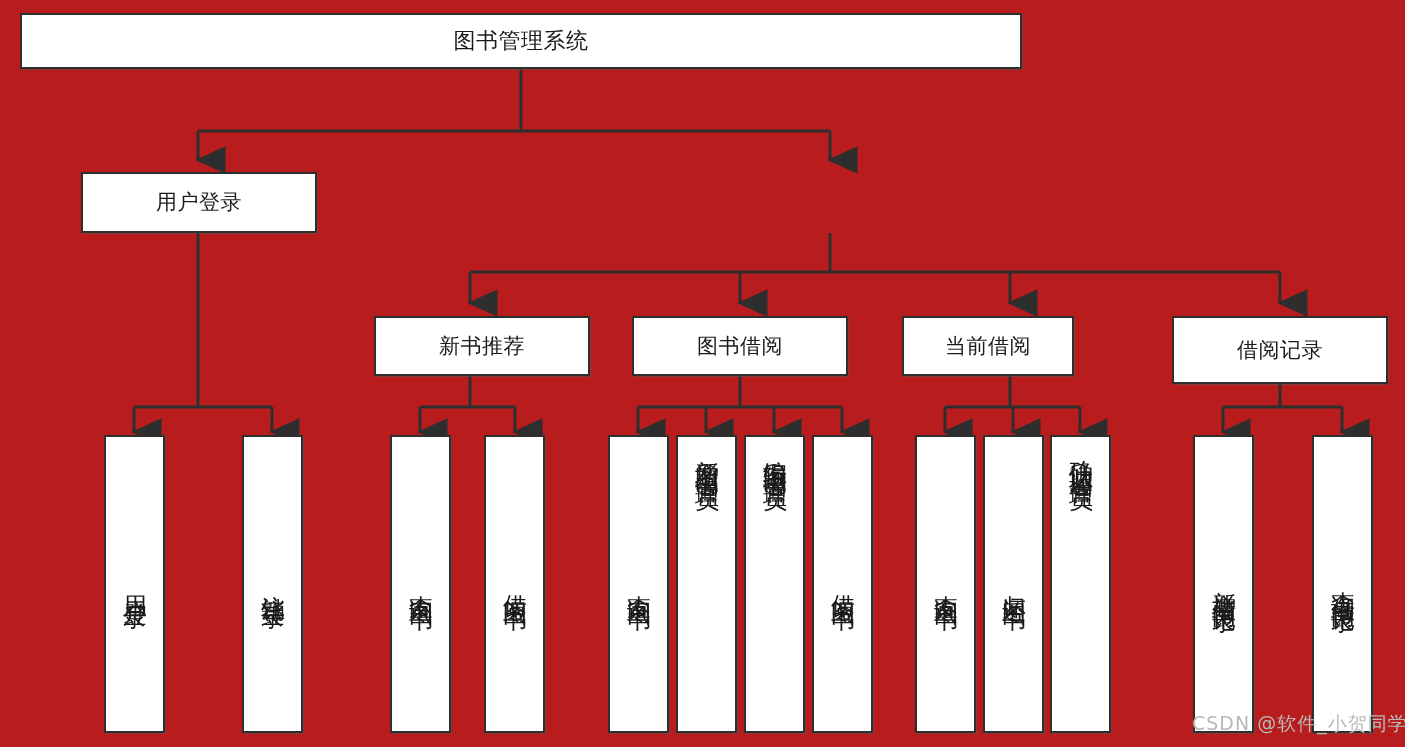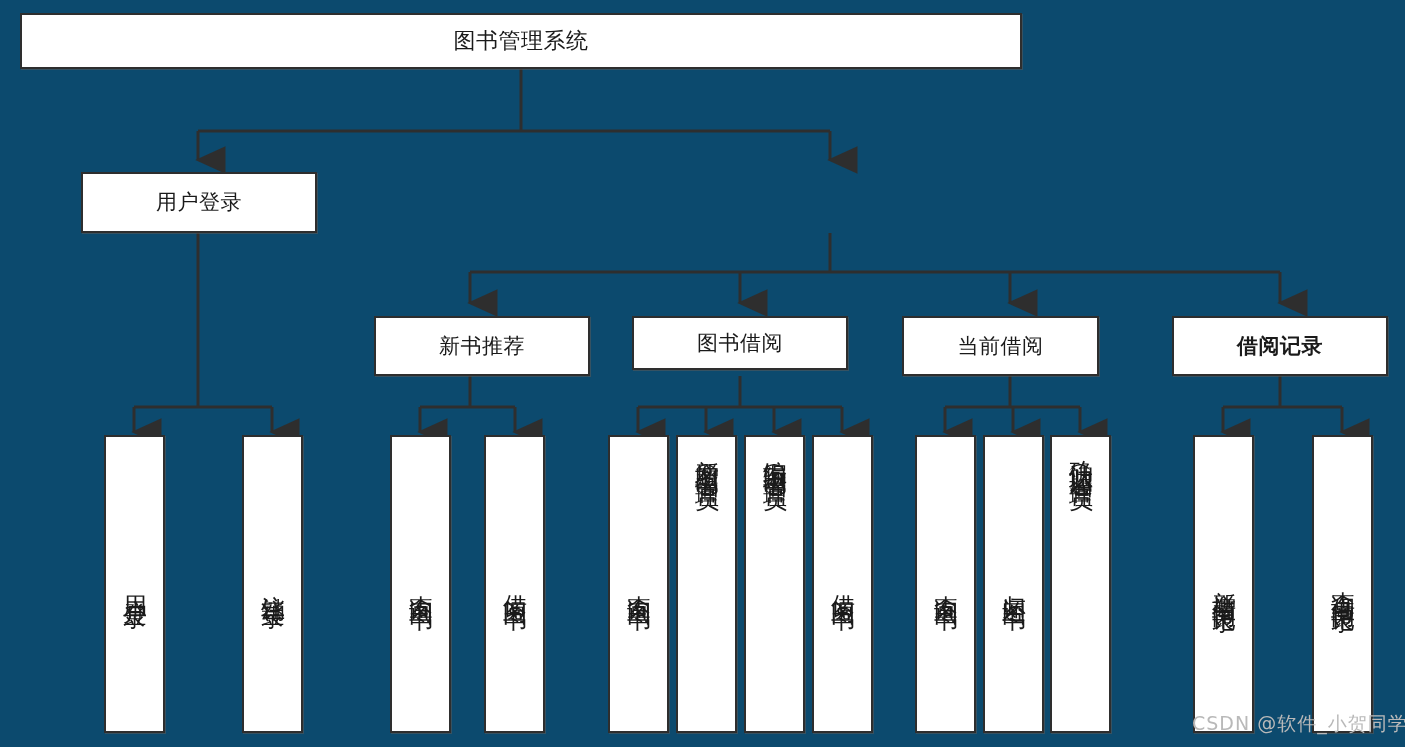--- a/index.html
+++ b/index.html
@@ -4,21 +4,21 @@
 <style>
   html, body {
     margin: 0;
     padding: 0;
     background: #ffffff;
   }
   #canvas {
     position: relative;
     width: 1405px;
     height: 747px;
-    background: #0c4a6e;
+    background: #b91c1c;
     font-family: "DejaVu Sans", "Liberation Sans", sans-serif;
     overflow: hidden;
   }
   svg.wires {
     position: absolute;
     left: 0;
     top: 0;
     width: 1405px;
     height: 747px;
     pointer-events: none;
@@ -134,27 +134,27 @@
     <span class="label">图书管理系统</span>
   </div>
 
   <div class="node horiz" style="left:81px; top:172px; width:236px; height:61px;">
     <span class="label">用户登录</span>
   </div>
 
   <div class="node horiz" style="left:362px; top:316px; width:216px; height:60px;margin-left:12px;">
     <span class="label">新书推荐</span>
   </div>
-  <div class="node horiz" style="left:632px; top:316px; width:216px; height:54px;">
+  <div class="node horiz" style="left:632px; top:316px; width:216px; height:60px;">
     <span class="label">图书借阅</span>
   </div>
-  <div class="node horiz" style="left:902px; top:316px; width:197px; height:60px;">
+  <div class="node horiz" style="left:902px; top:316px; width:172px; height:60px;">
     <span class="label">当前借阅</span>
   </div>
-  <div class="node horiz" style="left:1172px; top:316px; width:216px; height:60px;font-weight:bold;">
+  <div class="node horiz" style="left:1172px; top:316px; width:216px; height:68px;">
     <span class="label">借阅记录</span>
   </div>
 
   <div class="node leaf tall-center" style="left:104px; top:435px; width:61px; height:298px;">
     <span class="label">用户登录</span>
   </div>
   <div class="node leaf tall-center" style="left:242px; top:435px; width:61px; height:298px;">
     <span class="label">注销登录</span>
   </div>
 

